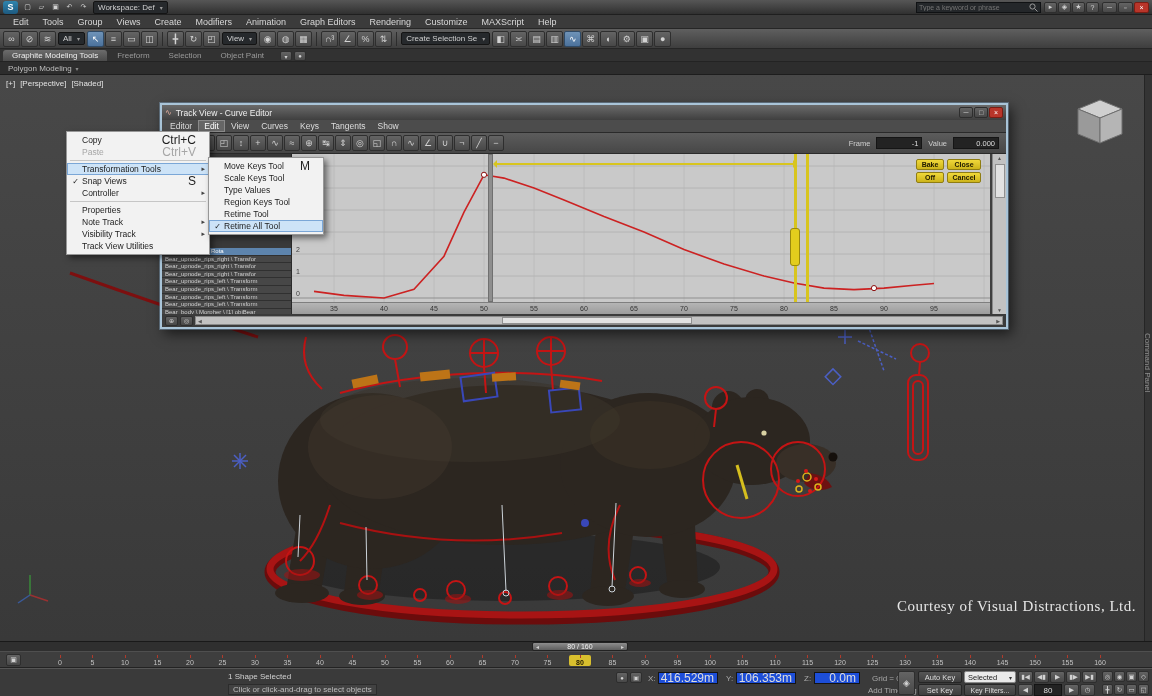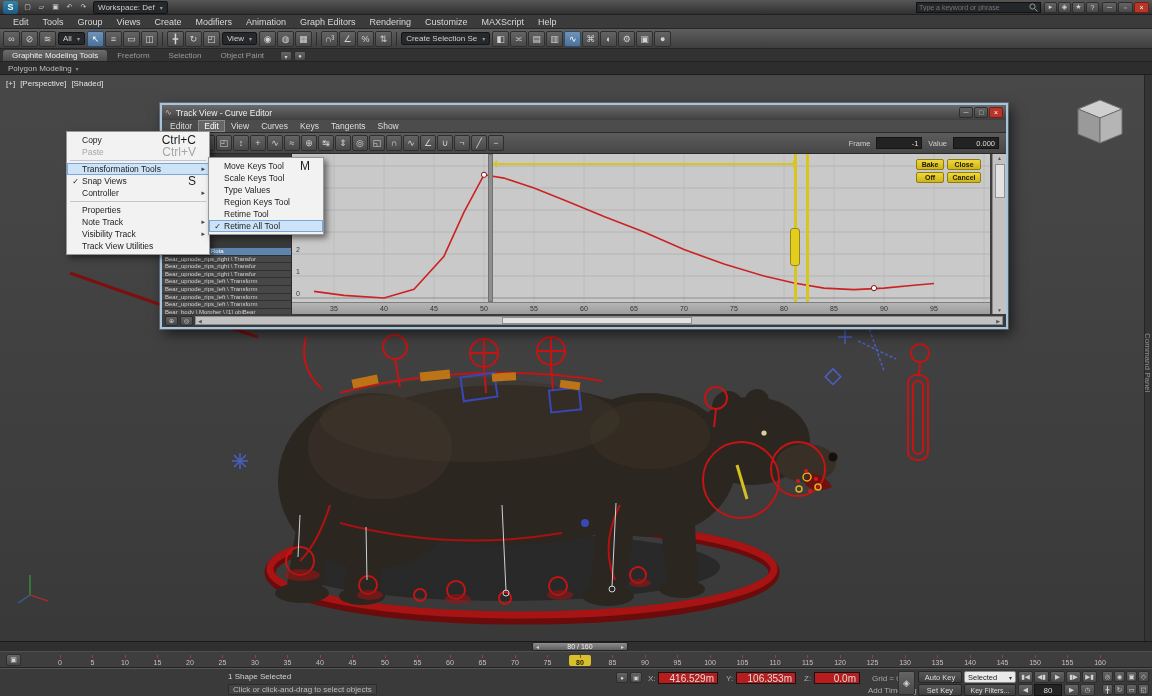--- a/index.html
+++ b/index.html
@@ -159,22 +159,22 @@
   .ml { position:absolute; left:0; top:0; width:200px; height:28px; border-right:1px solid #1e1e1e; }
   .mlrow1 { height:14px; background:#efc6c6; color:#5a0f0f; font-family:"Liberation Mono",monospace;
             font-size:8px; padding:2px 3px 0; }
   .mlrow2 { height:14px; background:#ffffff; border-top:1px solid #b9a3a3; }
   .prompt1 { position:absolute; left:228px; top:3px; font-size:8px; color:#d2d2d2; }
   .prompt2 { position:absolute; left:228px; top:15px; font-size:8px; color:#bdbdbd;
              background:#424242; border:1px solid #2c2c2c; padding:0 4px; }
   .statusicons { position:absolute; left:616px; top:3px; display:flex; gap:2px; }
   .statusicons .tbtn { width:12px; height:11px; font-size:6px; }
   .coordlab { position:absolute; top:5px; font-size:8px; color:#aaa; }
-  .coordfield { position:absolute; top:3px; height:12px; background:#b91c1c; border:1px solid #141414;
-                color:#ddd; font-size:10px; display:flex; align-items:center; justify-content:flex-end; padding:4px 3px; }
+  .coordfield { position:absolute; top:3px; height:12px; background:#1d4ed8; border:1px solid #141414;
+                color:#ddd; font-size:12px; display:flex; align-items:center; justify-content:flex-end; padding:4px 3px; }
   .gridlab { position:absolute; left:872px; top:5px; font-size:8px; color:#aaa; }
   .timetag { position:absolute; left:868px; top:17px; font-size:8px; color:#aaa; }
   .keytoggle { position:absolute; left:898px; top:2px; }
   .keytoggle .tbtn { width:17px; height:24px; font-size:9px; }
   .skbtn { position:absolute; height:12px; background:linear-gradient(#565656,#3e3e3e); border:1px solid #262626;
            color:#ddd; font-size:7.5px; display:flex; align-items:center; justify-content:center; border-radius:2px; }
   .autokey { left:918px; top:2px; width:44px; }
   .setkey  { left:918px; top:15px; width:44px; }
   .keyfilters { left:964px; top:15px; width:52px; font-size:7px; }
   .keymode { position:absolute; left:964px; top:2px; width:52px; height:12px; background:#e9e9e9; color:#222;
@@ -442,20 +442,21 @@
         <line x1="30" y1="520" x2="30" y2="500" stroke="#3a8a3a"></line>
         <line x1="30" y1="520" x2="48" y2="526" stroke="#9a3030"></line>
         <line x1="30" y1="520" x2="18" y2="528" stroke="#3a5a9a"></line>
       </g>
     </svg>
     <div class="vplabel" data-name="viewport-label">
       <span data-name="viewport-general-menu">[+]</span>
       <span data-name="viewport-pov-menu">[Perspective]</span>
       <span data-name="viewport-shading-menu">[Shaded]</span>
     </div>
+    <div class="courtesy" data-name="courtesy-watermark">Courtesy of Visual Distractions, Ltd.</div>
     <div class="cmdstrip" data-name="command-panel-strip"></div>
     <div class="cmdpanel" data-name="command-panel-label">Command Panel</div>
   </div>
 
   <div class="cewin" data-name="track-view-window">
     <div class="cetitle" data-name="track-view-title-bar">
       <span class="ceicon" data-name="track-view-icon">∿</span>
       <span class="cetext" data-name="window-title">Track View - Curve Editor</span>
       <span class="cewinbtns" data-name="track-view-window-controls">
           <span class="tbtn" data-name="minimize-icon">─</span>

